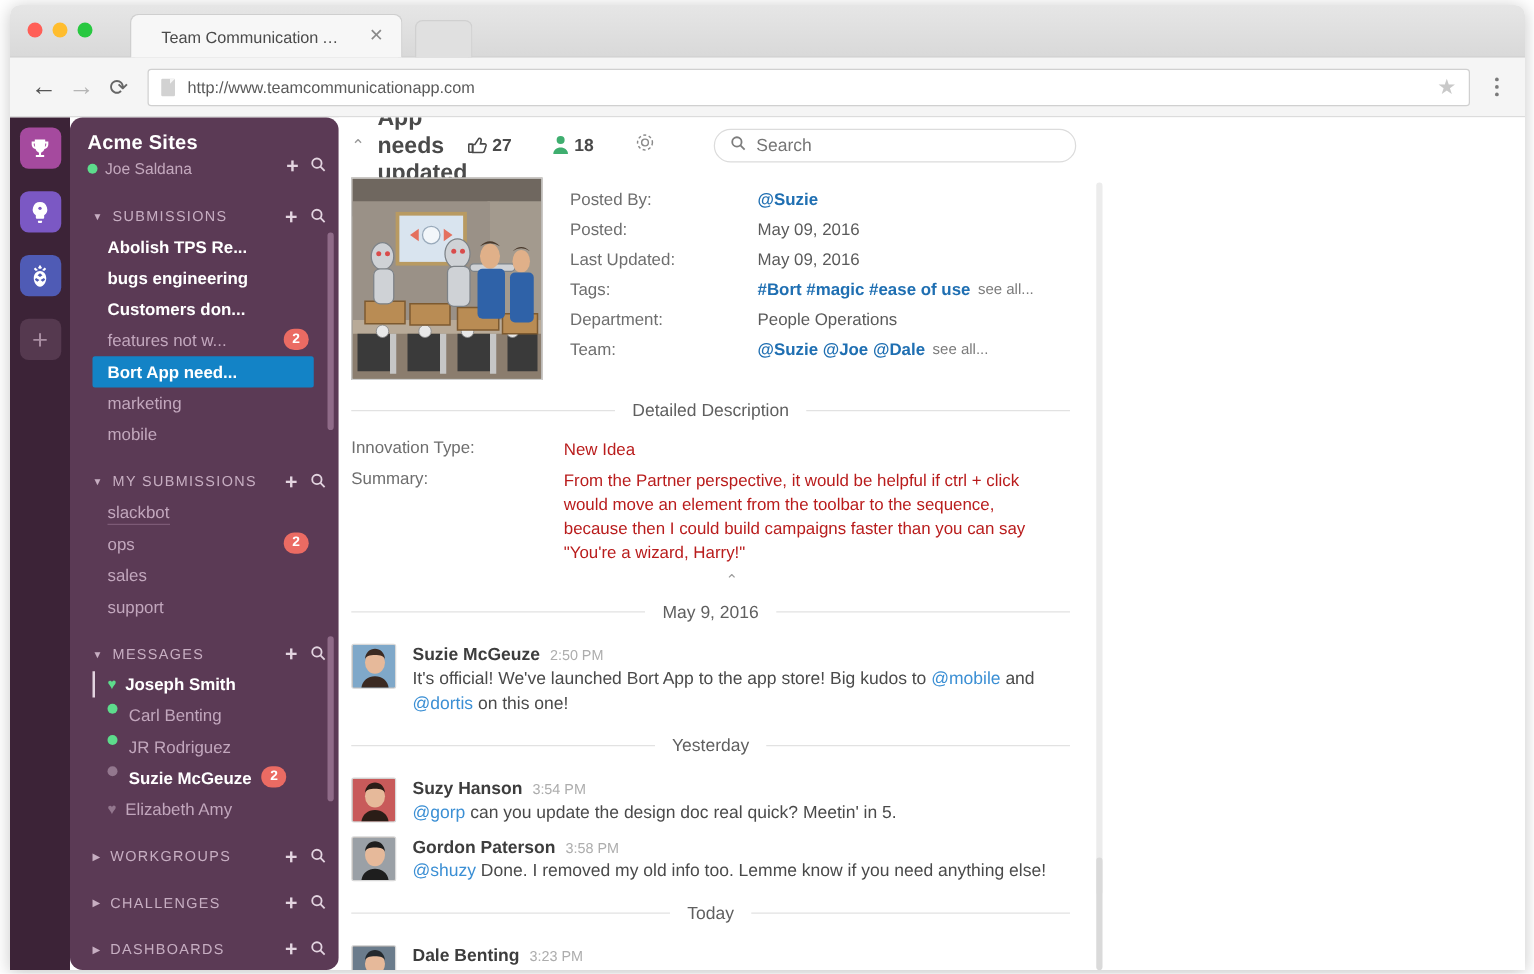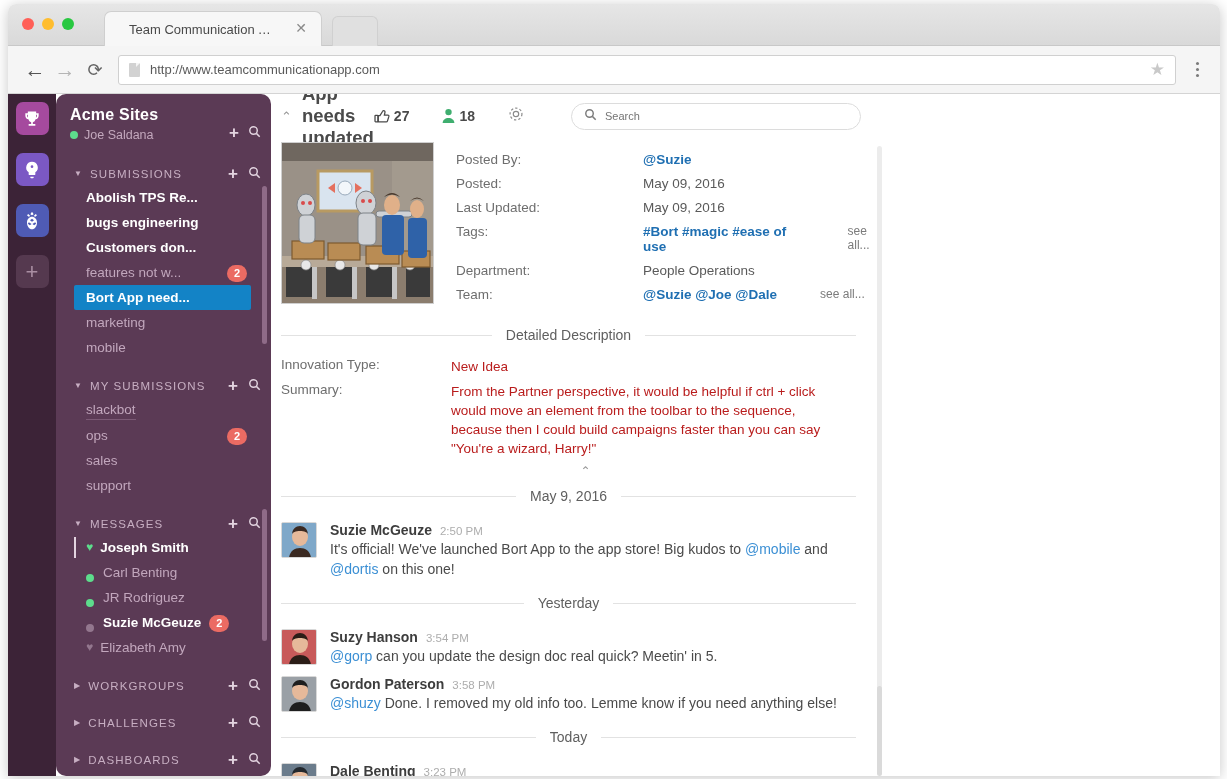--- a/index.html
+++ b/index.html
@@ -137,21 +137,21 @@
     display: flex; align-items: center;
     padding: 3px 10px 3px 18px; font-size: 11.5px;
     letter-spacing: 1.1px; color: #c7aec2; cursor: pointer;
   }
   .caret { font-size: 8px; margin-right: 7px; color: #c7aec2; }
   .section-actions { margin-left: auto; display: flex; gap: 9px; align-items:center; }
 
   .chan {
     padding: 3px 12px 3px 30px; font-size: 13.5px;
     color: #c2a7bd; cursor: pointer; line-height: 19px;
-    display: flex; align-items: flex-end; position: relative;
+    display: flex; align-items: flex-start; position: relative;
   }
   .chan.unread { color: #ffffff; font-weight: bold; }
   .chan.active { background: #1383c6; color:#fff; font-weight:bold; margin: 0 20px 0 18px; padding-left: 12px; border-radius: 2px;}
   .chan.uline { }
   .chan.uline .lbl { border-bottom: 1px solid #7c5a76; }
   .badge {
     background: #eb6b63; color: #fff; font-size: 11px; font-weight: bold;
     border-radius: 9px; padding: 1px 7px; margin-left: 8px; line-height: 15px;
   }
   .badge.abs { position: absolute; right: 24px; }
@@ -180,36 +180,36 @@
   .head-stats { margin-left: auto; display: flex; align-items: center; gap: 32px; }
   .stat { display: flex; align-items: center; gap: 3px; font-size: 14px; font-weight: bold; color: #4a4a4a; cursor:pointer;}
   .gear { color: #8a8a8a; font-size: 17px; cursor: pointer; }
   .searchbox {
     width: 290px; height: 27px; border: 1px solid #dcdcdc; border-radius: 14px;
     display: flex; align-items: center; padding: 0 12px; margin-left: 14px;
     cursor: text;
   }
   .searchbox .mag { color: #7d7d7d; font-size: 13px; margin-right: 8px; }
   .searchbox input {
-    border: none; outline: none; font-size: 11px; color: #0c4a6e;
+    border: none; outline: none; font-size: 14px; color: #0c4a6e;
     font-family: "Liberation Sans", sans-serif; width: 100%; background: transparent;
   }
   .hamb { margin-left: 14px; display:flex; flex-direction:column; gap:4px; cursor:pointer; }
   .hamb i { width: 20px; height: 2px; background: #8a8a8a; display:block; }
 
   .content {
     flex: 1; padding: 0 0 0 10px; position: relative; overflow: hidden;
   }
   .post-top { display: flex; padding: 4px 0 6px 0; }
   .thumb {
     width: 153px; height: 162px; flex: 0 0 auto;
     border: 1px solid #cfcfcf; background:#8d8377; overflow:hidden; position:relative;
   }
   .meta { margin-left: 22px; padding-top: 10px; flex: 1; }
-  .mrow { display: flex; margin-bottom: 9px; font-size: 13.5px; gap: 37px; }
+  .mrow { display: flex; margin-bottom: 9px; font-size: 13.5px; }
   .mlabel { width: 150px; color: #6e6e6e; flex: 0 0 auto; }
   .mval { color: #5a5a5a; }
   .mval.link { color: #1f6fb2; font-weight: bold; }
   .seeall { color: #7b7b7b; font-weight: normal; font-size: 12px; margin-left: 6px; cursor:pointer;}
 
   .divider-title {
     display: flex; align-items: center; gap: 14px;
     margin: 10px 34px 14px 0; color: #5f5f5f; font-size: 14px;
   }
   .divider-title:before, .divider-title:after {

